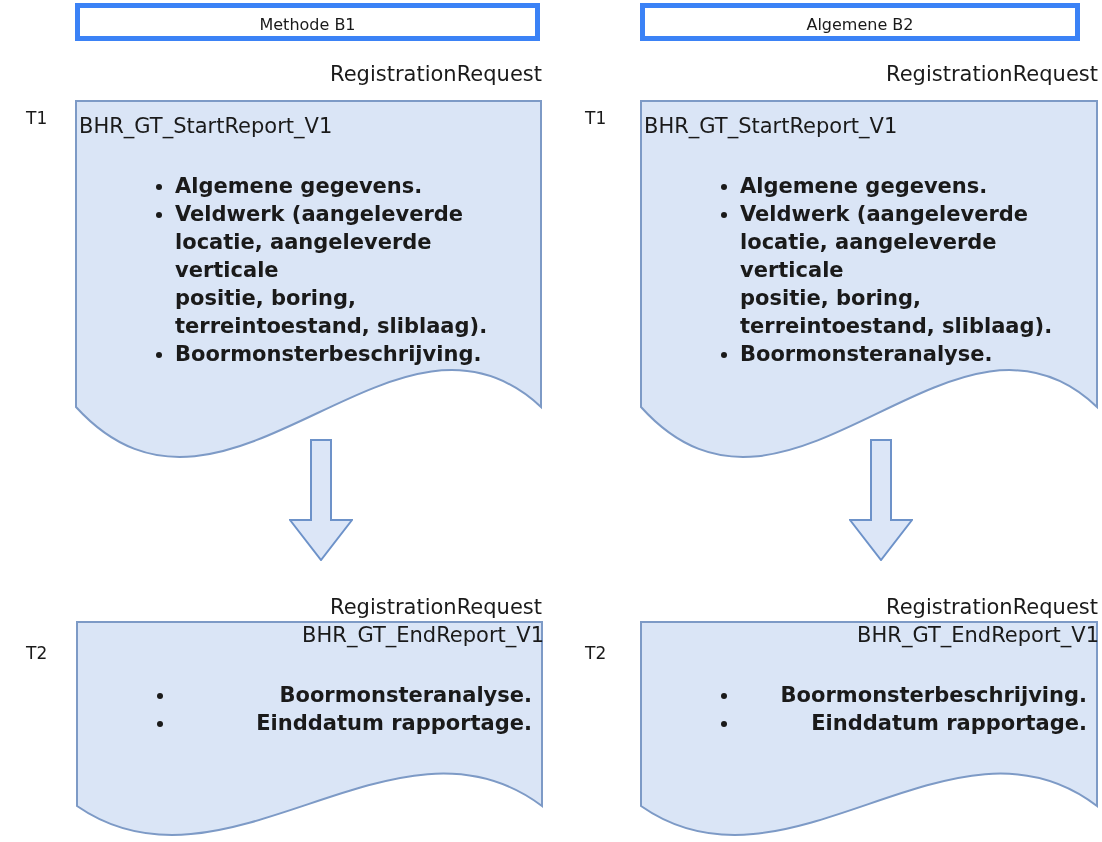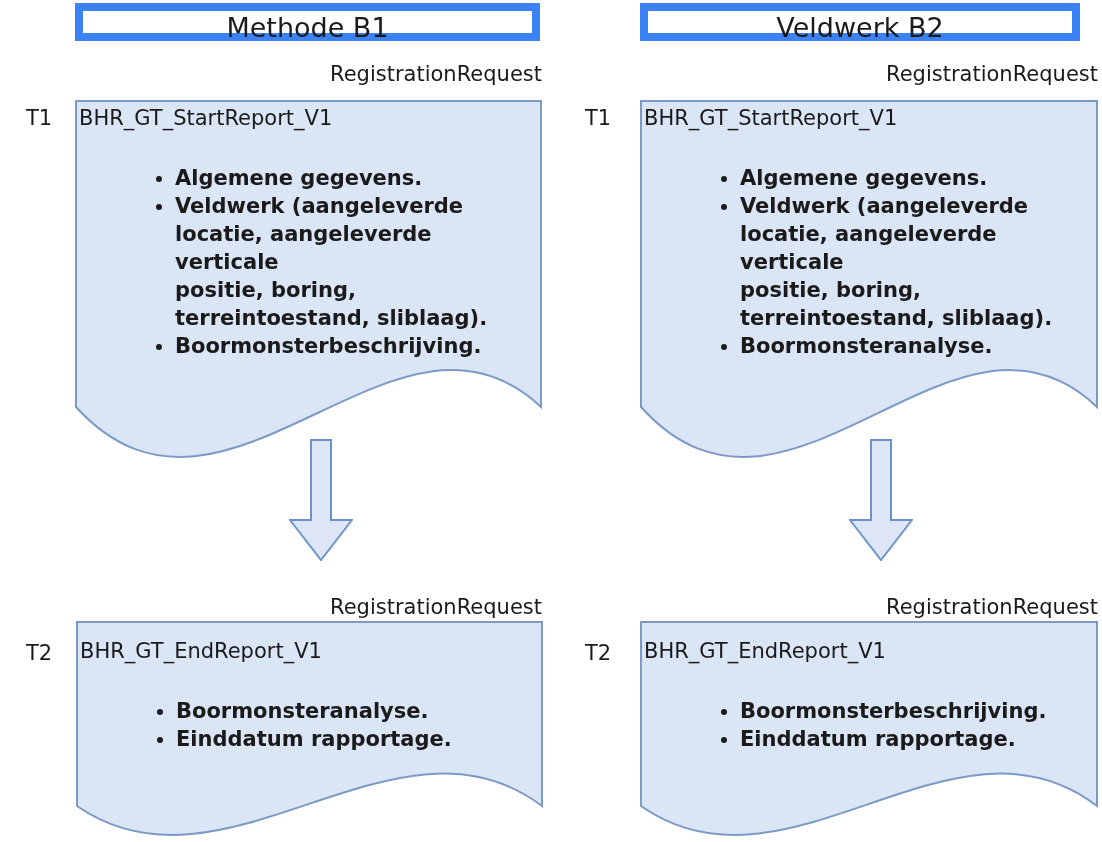--- a/index.html
+++ b/index.html
@@ -3,36 +3,36 @@
 <meta charset="utf-8">
 <style>
   html,body{margin:0;padding:0;background:#ffffff;}
   .canvas{
     position:relative;width:1102px;height:842px;background:#ffffff;
     font-family:"DejaVu Sans","Liberation Sans",sans-serif;color:#1a1a1a;
     overflow:hidden;
   }
   .abs{position:absolute;}
   .header-box{
-    box-sizing:border-box;height:38px;border:8px solid #3b82f6;background:#fff;
-    font-size:27px;line-height:34px;text-align:center;
+    box-sizing:border-box;height:38px;border:5px solid #3b82f6;background:#fff;
+    font-size:16px;line-height:34px;text-align:center;
   }
   .doc-label{font-size:21px;line-height:26px;text-align:right;}
-  .step-label{font-size:21px;line-height:26px;}
+  .step-label{font-size:17px;line-height:26px;}
   .doc{position:absolute;}
   .doc svg{position:absolute;left:0;top:0;display:block;}
   .doc-content{position:absolute;left:0;top:0;box-sizing:border-box;width:100%;}
   .doc-title{font-size:21px;line-height:28px;padding-left:4px;}
   .doc-content ul{
     margin:32px 0 0 0;padding:0 12px 0 100px;
     font-size:21px;line-height:28px;font-weight:bold;
   }
   .doc-content li{white-space:pre-line;}
-  .t2-pad{padding-top:16px;}
-  .t1-pad{padding-top:4px;}
+  .t2-pad{text-align:right;}
+  .t1-pad{padding-top:12px;}
   .arrow{position:absolute;width:64px;height:122px;}
 </style>
 </head>
 <body>
 
 <div class="canvas">
 
   <div class="abs header-box" style="left:75px;top:3px;width:465px;">Methode B1</div>
 
   <div class="abs doc-label" style="left:75px;top:61px;width:467px;">RegistrationRequest</div>
@@ -70,21 +70,21 @@
     </svg>
     <div class="doc-content t2-pad">
       <div class="doc-title">BHR_GT_EndReport_V1</div>
       <ul>
         <li>Boormonsteranalyse.</li>
         <li>Einddatum rapportage.</li>
       </ul>
     </div>
   </div>
 
-  <div class="abs header-box" style="left:640px;top:3px;width:440px;">Veldwerk B2</div>
+  <div class="abs header-box" style="left:640px;top:3px;width:440px;">Algemene B2</div>
 
   <div class="abs doc-label" style="left:640px;top:61px;width:458px;">RegistrationRequest</div>
 
   <div class="abs step-label" style="left:585px;top:105px;">T1</div>
 
   <div class="doc" style="left:640px;top:100px;width:459px;height:365px;">
     <svg width="459" height="365" viewBox="0 0 459 365">
       <path d="M 1,1 L 457,1 L 457,307 C 314,170 148,470 1,307 Z" stroke-width="2" fill="#dae5f6" stroke="#7d9ac6"></path>
     </svg>
     <div class="doc-content t1-pad">

